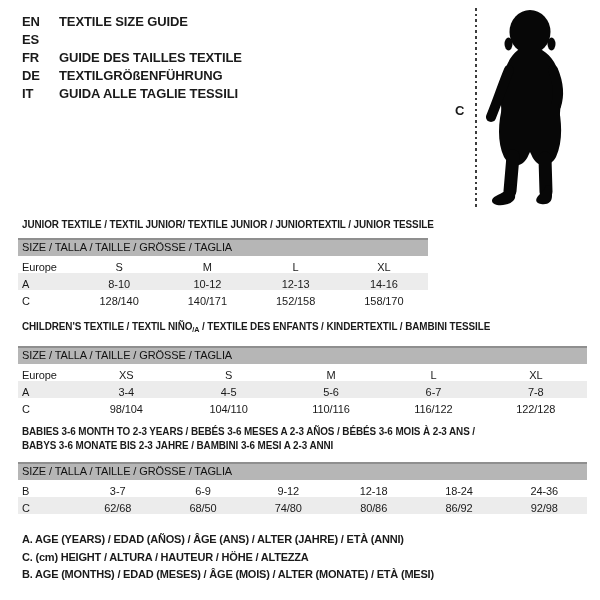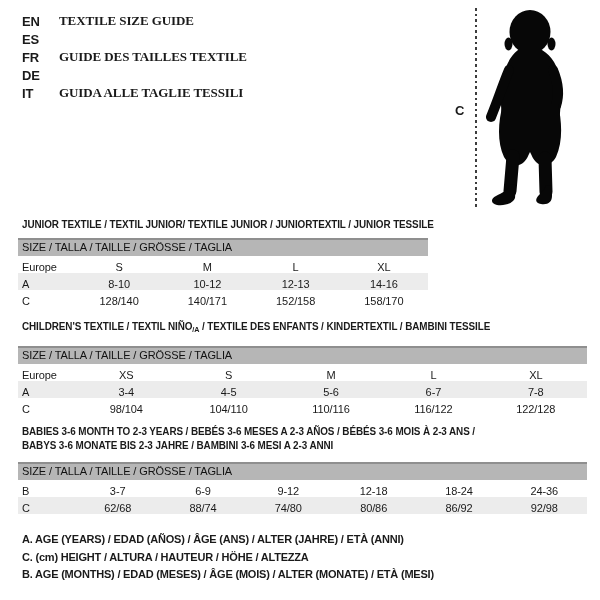--- a/index.html
+++ b/index.html
@@ -3,21 +3,21 @@
 <meta charset="utf-8">
 <style>
   html,body{margin:0;padding:0;background:#fff;}
   .page{position:relative;width:600px;height:600px;background:#ffffff;overflow:hidden;
         font-family:"Liberation Sans",sans-serif;color:#1a1a1a;letter-spacing:-0.1px;}
 
   
   .lang-block{position:absolute;left:22px;top:12px;}
   .lang-row{display:flex;height:18px;align-items:center;font-weight:bold;font-size:13px;}
   .lang-code{width:37px;}
-  .lang-title{white-space:nowrap;font-family:Liberation Serif, serif;}
+  .lang-title{white-space:nowrap;}
 
   
   .dash-line{position:absolute;left:475px;top:8px;width:2px;height:199px;
              background:repeating-linear-gradient(180deg,#3d3d3d 0 2.6px,transparent 2.6px 5.6px);}
   .measure-label{position:absolute;left:455px;top:103px;font-weight:bold;font-size:13px;}
   .baby-svg{position:absolute;left:482px;top:8px;}
 
   
   .sec-title{position:absolute;font-weight:bold;font-size:11px;white-space:nowrap;
              transform:scaleX(0.9);transform-origin:0 0;line-height:14px;}
@@ -52,20 +52,21 @@
     </div>
     <div class="lang-row">
       <span class="lang-code">ES</span>
     </div>
     <div class="lang-row">
       <span class="lang-code">FR</span>
       <span class="lang-title">GUIDE DES TAILLES TEXTILE</span>
     </div>
     <div class="lang-row">
       <span class="lang-code">DE</span>
+      <span class="lang-title">TEXTILGRÖßENFÜHRUNG</span>
     </div>
     <div class="lang-row">
       <span class="lang-code">IT</span>
       <span class="lang-title">GUIDA ALLE TAGLIE TESSILI</span>
     </div>
   </div>
 
   <div class="dash-line"></div>
   <div class="measure-label">C</div>
   <svg class="baby-svg" width="115" height="202" viewBox="0 0 115 202">
@@ -150,21 +151,21 @@
       <span class="val">3-7</span>
       <span class="val">6-9</span>
       <span class="val">9-12</span>
       <span class="val">12-18</span>
       <span class="val">18-24</span>
       <span class="val">24-36</span>
     </div>
     <div class="trow shaded">
       <span class="lab">C</span>
       <span class="val">62/68</span>
-      <span class="val">88/74</span>
+      <span class="val">68/50</span>
       <span class="val">74/80</span>
       <span class="val">80/86</span>
       <span class="val">86/92</span>
       <span class="val">92/98</span>
     </div>
   </div>
 
   <div class="notes">
     <div class="note-line">A. AGE (YEARS) / EDAD (AÑOS) / ÂGE (ANS) / ALTER (JAHRE) / ETÀ (ANNI)</div>
     <div class="note-line">C. (cm) HEIGHT / ALTURA / HAUTEUR / HÖHE / ALTEZZA</div>

